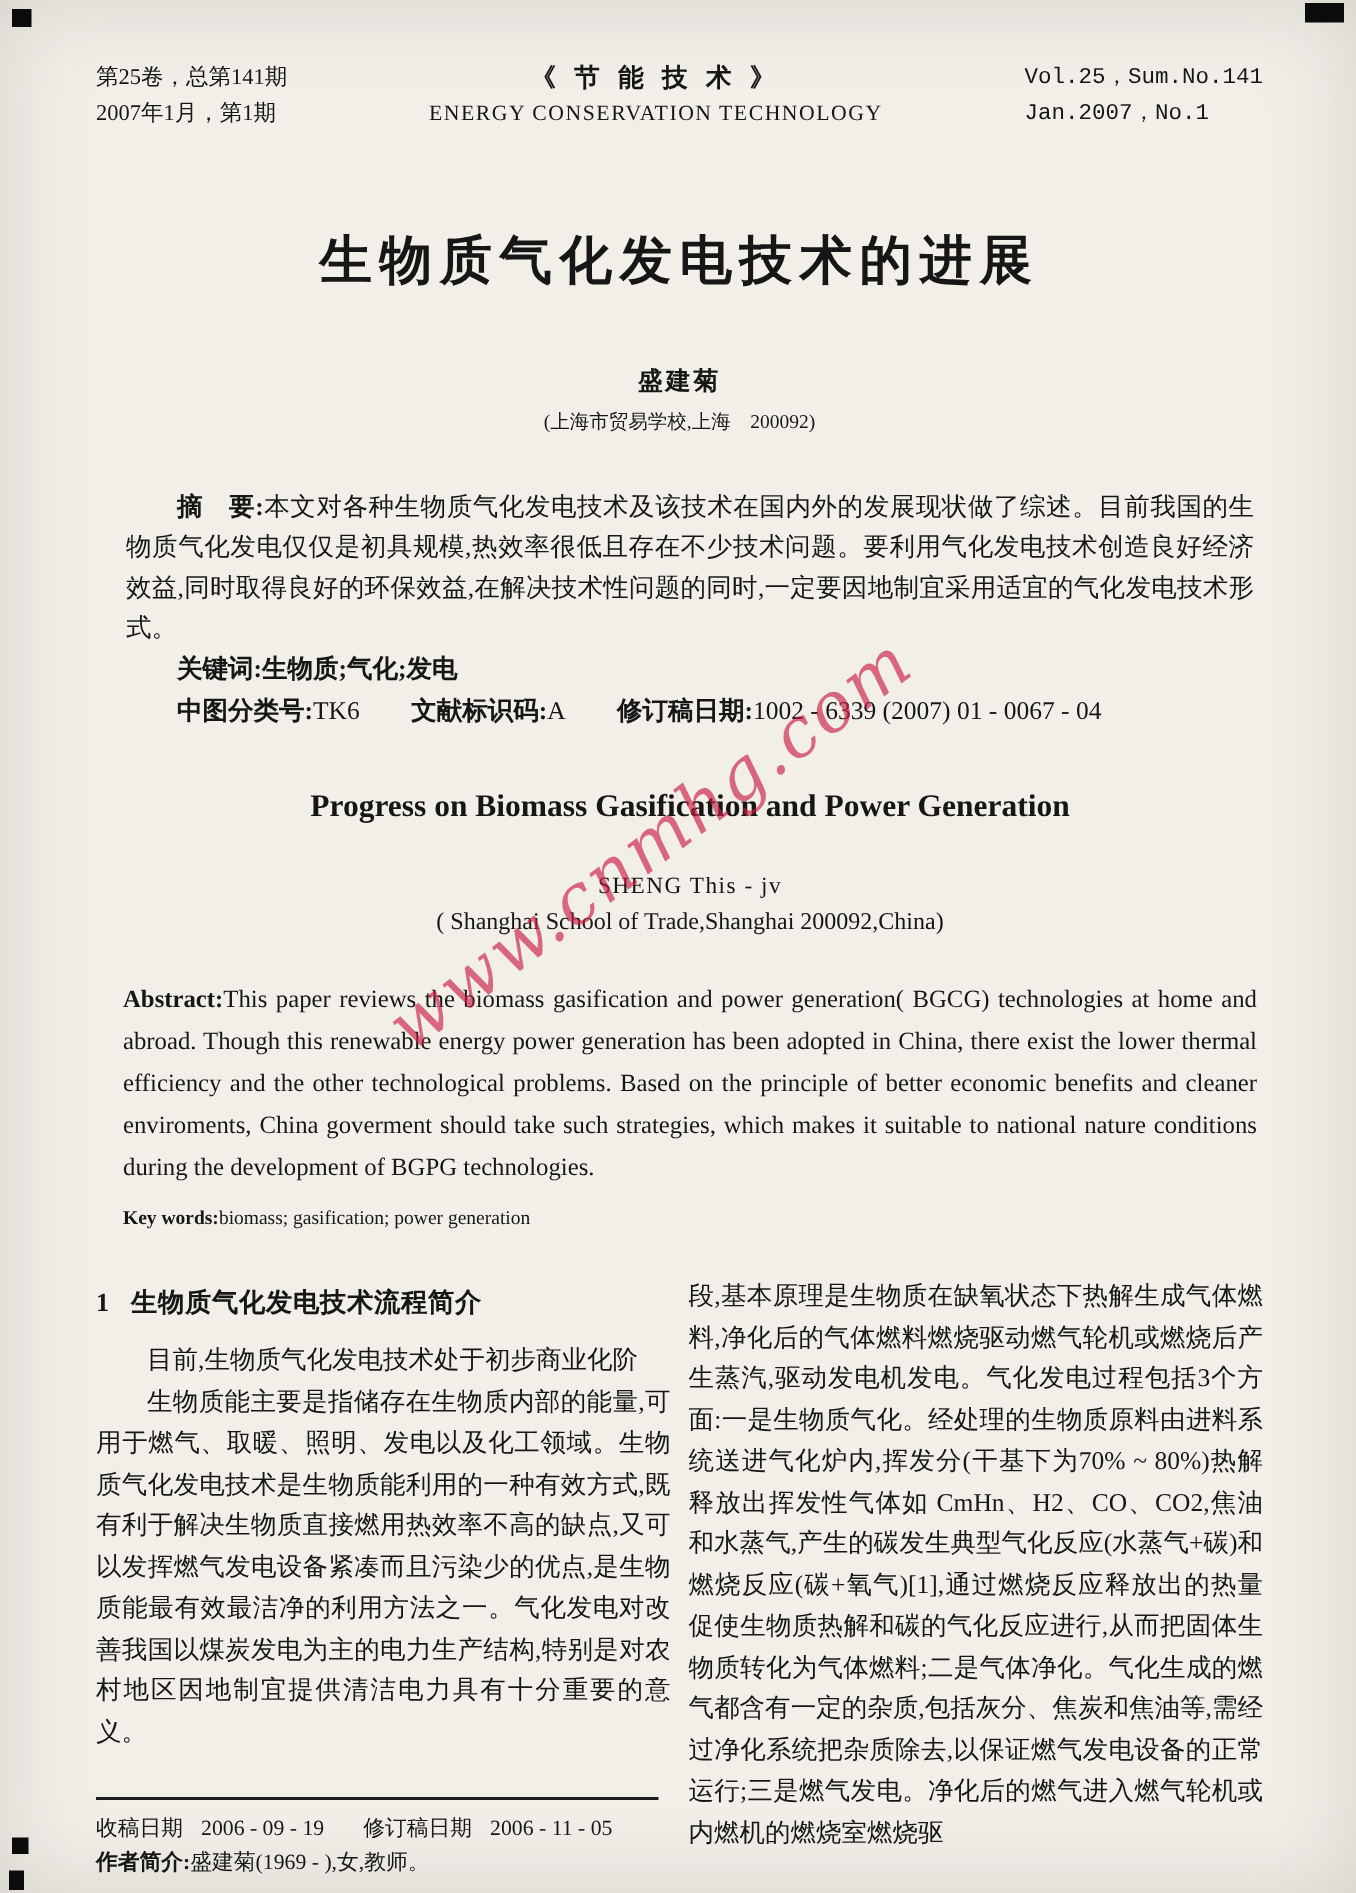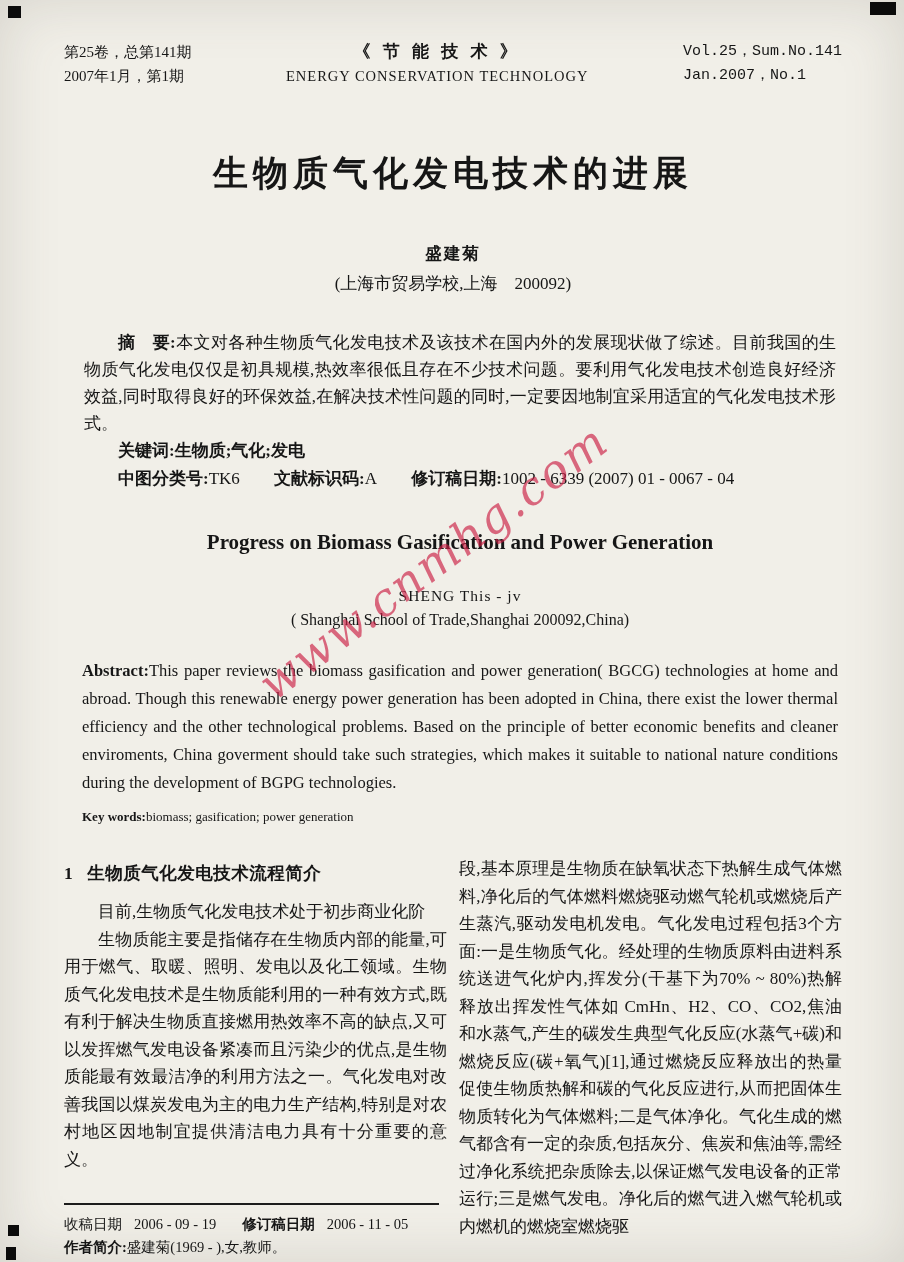--- a/index.html
+++ b/index.html
@@ -41,21 +41,21 @@
   .jh-right { text-align:left;font-family:Liberation Mono, monospace; }
 
   .title-cn {
     margin-top:62px;
     text-align:center;
     font-size:35px;
     font-weight:700;
     letter-spacing:5px;
   }
   .author-cn { margin-top:46px; text-align:center; font-size:16.5px; font-weight:700; letter-spacing:2px; }
-  .affil-cn { margin-top:7px; text-align:center; font-size:17px; }
+  .affil-cn { margin-top:7px; text-align:center; font-size:13px; }
 
   .abstract-block { margin-top:34px; padding:0 6px 0 20px; }
   .abstract-block p { font-size:17px; line-height:27px; text-align:justify; }
   .indent { text-indent:2em; }
   .b { font-weight:700; }
   .metaline { margin-top:1px; }
   .metaline .seg { margin-right:30px; white-space:nowrap;margin-top:12px; }
 
   .en-block { margin-top:38px; padding:0 4px 0 18px; }
   .title-en { text-align:center; font-size:21px; font-weight:700; }
@@ -68,21 +68,21 @@
   .col { flex:1; min-width:0; }
   .col p { font-size:17px; line-height:27.5px; text-align:justify; }
   .section-heading { font-size:17.5px; font-weight:700; margin:6px 0 13px 0; letter-spacing:0.5px; }
   .section-heading .num { margin-right:14px; }
   .col p + p { margin-top:0; }
 
   .footnote { margin-top:30px; }
   .fn-rule { border-top:2px solid #1c1c1c; width:98%; margin-bottom:8px; }
   .fn-line { font-size:14.5px; line-height:23px; text-align:left; }
   .fn-line .lbl { font-weight:400; margin-right:12px; }
-  .fn-line .lbl2 { font-weight:700; margin:0 12px 0 26px; }
+  .fn-line .lbl2 { font-weight:400; margin:0 12px 0 26px; }
 </style>
 </head>
 <body>
 
 <div class="page">
 
   <div class="artifact a-tl"></div>
   <div class="artifact a-tr"></div>
   <div class="artifact a-bl1"></div>
   <div class="artifact a-bl2"></div>

